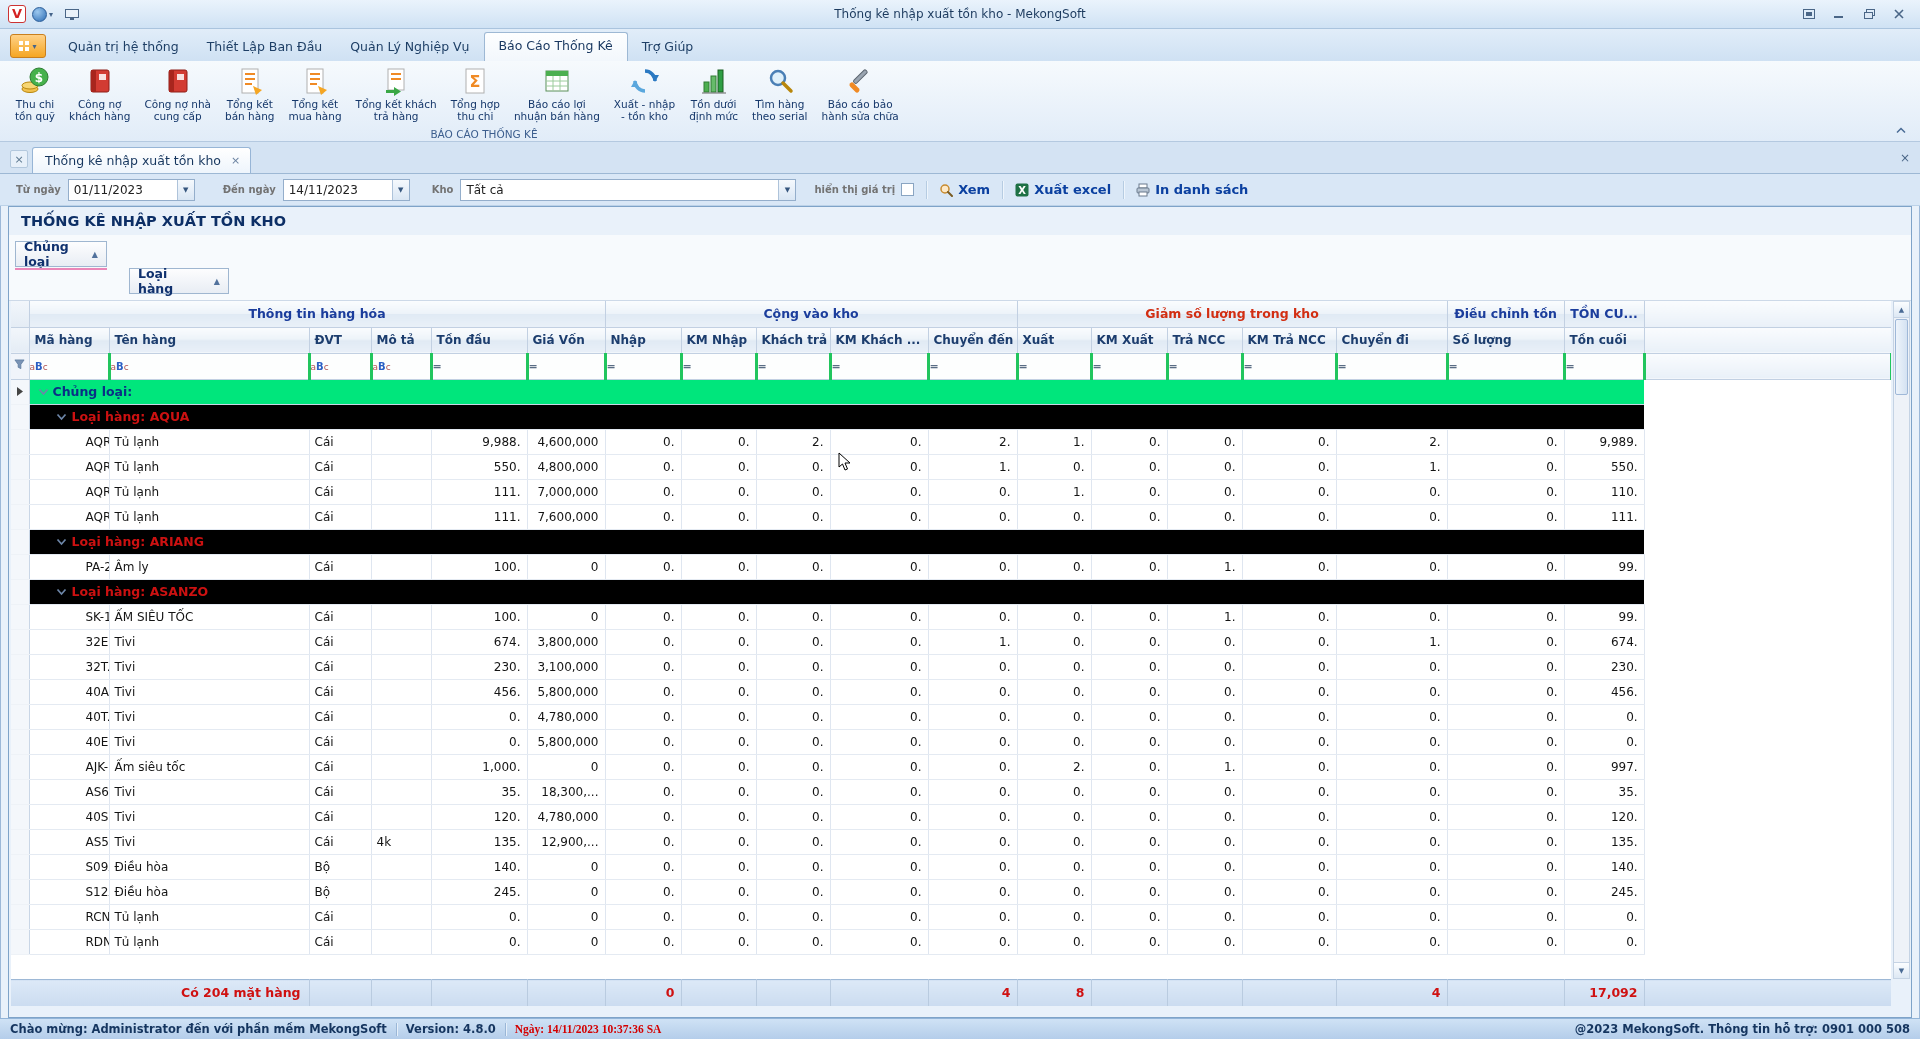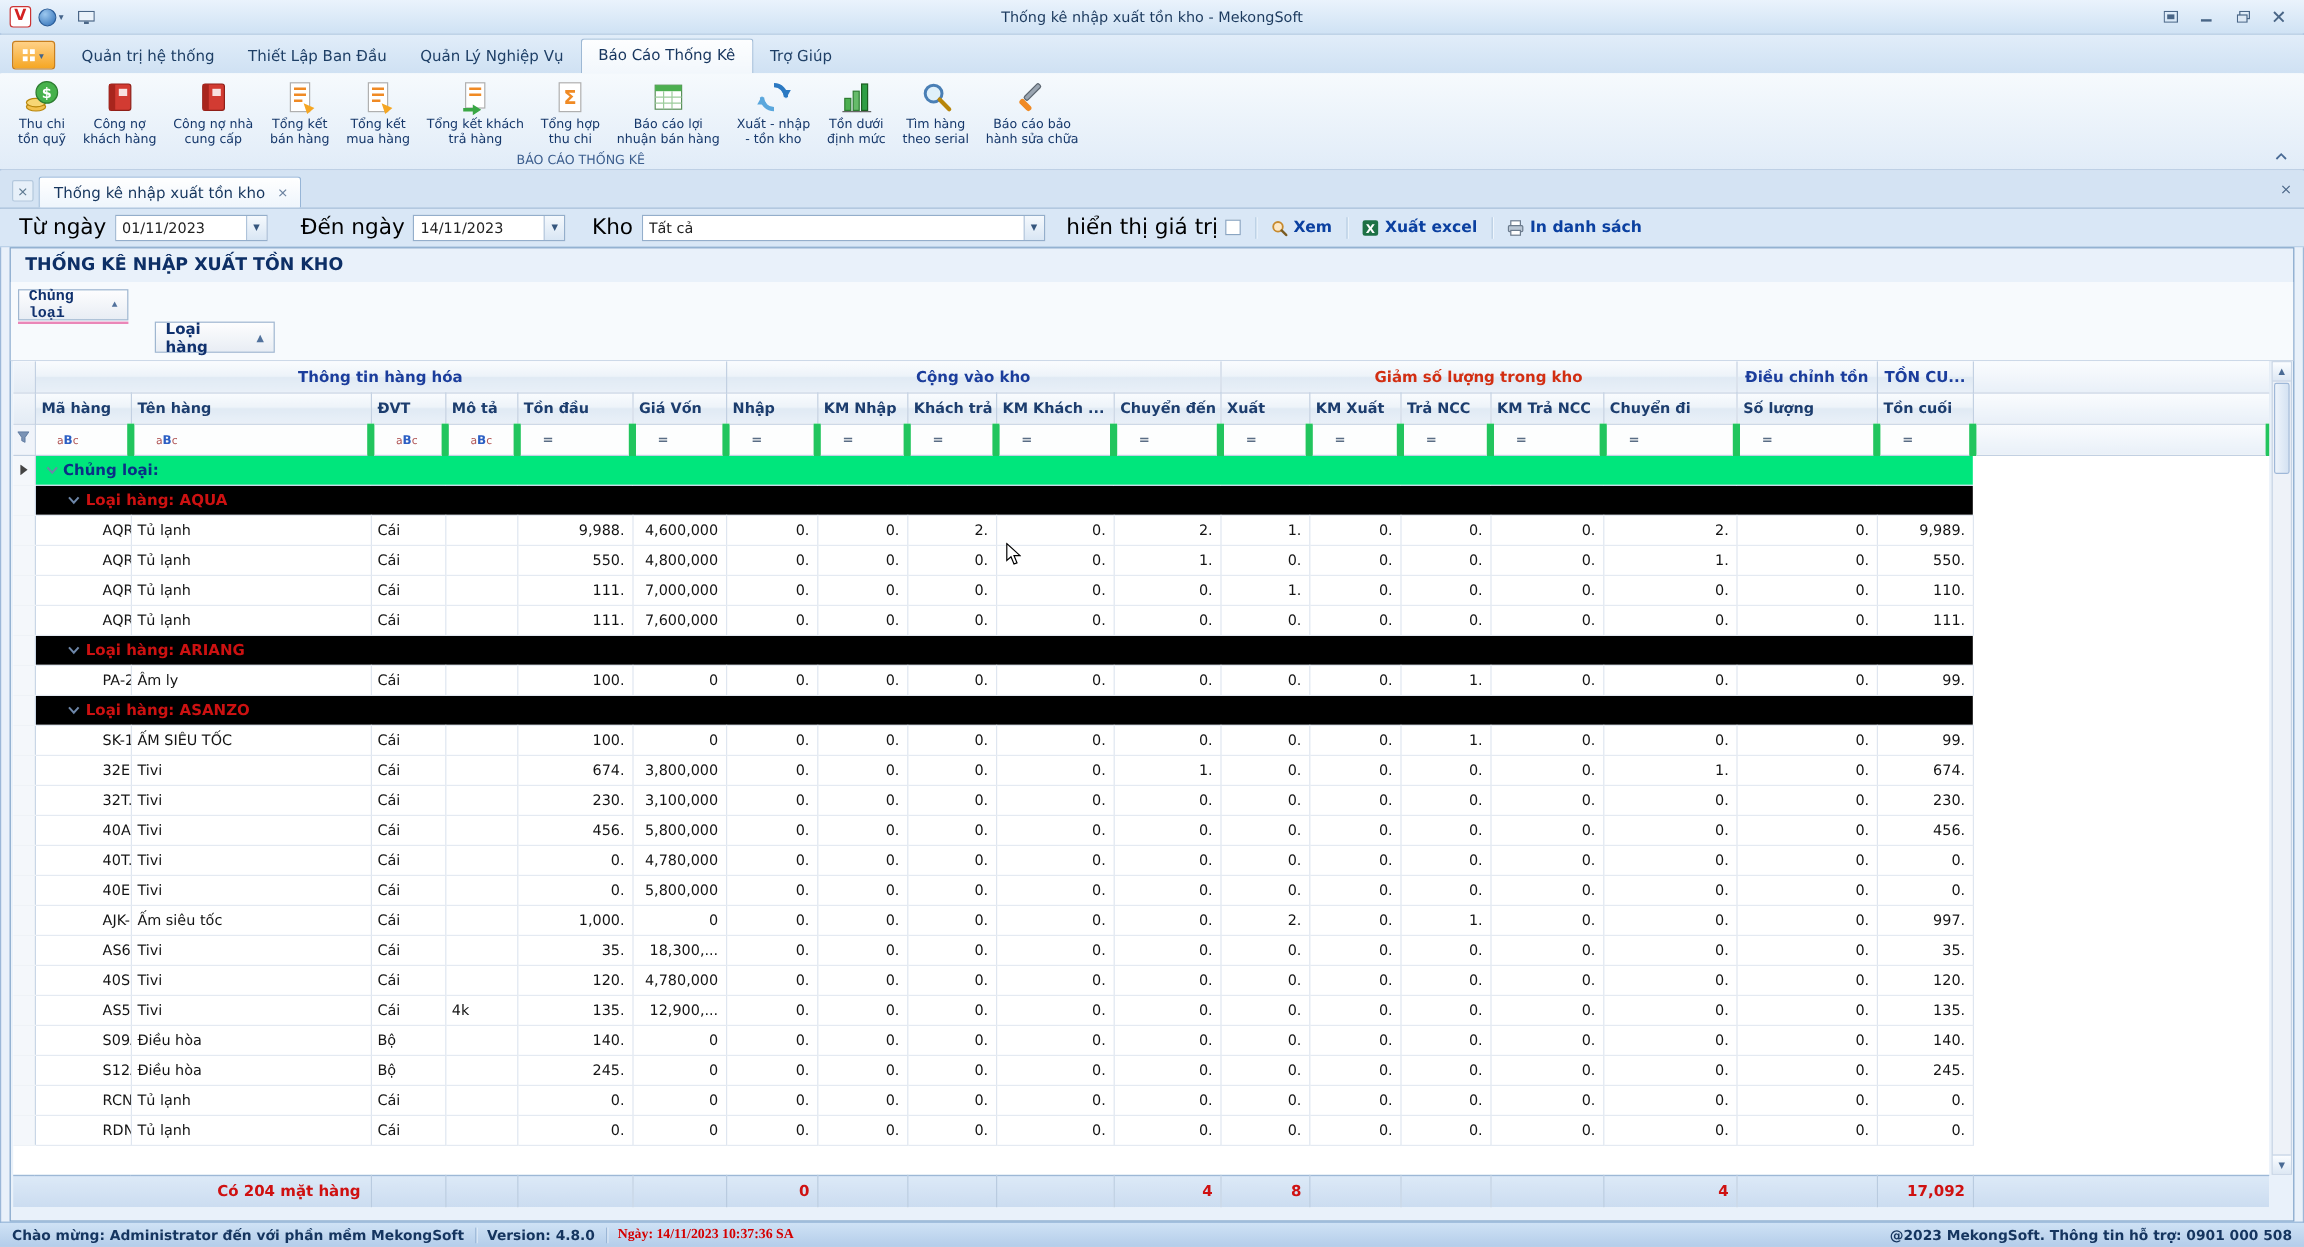--- a/index.html
+++ b/index.html
@@ -65,21 +65,21 @@
     border-radius:2px; background:#e7f0f9; }
   .doc-tab { display:flex; align-items:center; gap:10px; background:linear-gradient(#ffffff,#eef5fc);
     border:1px solid #97b5d6; border-bottom:none; border-radius:3px 3px 0 0; height:26px;
     padding:0 10px 0 12px; color:#16365e; font-size:12.5px; }
   .doc-tab .tab-x { color:#6b82a0; font-size:11px; }
   .tab-close-right { margin-left:auto; margin-right:10px; margin-bottom:8px; color:#4a6687; font-size:12px; }
 
   
   .filterbar { position:absolute; top:174px; left:0; right:0; height:32px; background:#d9e7f6;
     border-bottom:1px solid #bcd2e8; display:flex; align-items:center; padding-left:16px; }
-  .flabel { color:#000000; font-weight:normal; font-size:18px; margin-right:7px; white-space:nowrap; }
+  .flabel { color:#737373; font-weight:bold; font-size:10px; margin-right:7px; white-space:nowrap; }
   .editor { height:22px; background:#fff; border:1px solid #94aecb; display:flex; align-items:stretch; }
   .editor input { border:none; outline:none; font-family:inherit; font-size:12px; padding:0 5px; color:#222; }
   .editor .drop-btn { width:17px; background:linear-gradient(#f5f9fd,#d9e6f4); border-left:1px solid #aec3da;
     display:flex; align-items:center; justify-content:center; font-size:7px; color:#35567e; }
   .ed-date input { width:108px; }
   .ed-kho { width:336px; }
   .ed-kho input { flex:1; }
   .mr1 { margin-right:28px; } .mr2 { margin-right:22px; } .mr3 { margin-right:18px; }
   .checkbox { width:13px; height:13px; background:#fff; border:1px solid #8aa5c2; margin-left:2px; }
   .fb-sep { width:1px; height:18px; background:#b6cce2; box-shadow:1px 0 0 #eef5fc; margin:0 12px; }
@@ -90,39 +90,39 @@
   .report { position:absolute; top:206px; left:8px; width:1904px; height:812px;
     border:1px solid #7fa3c8; background:#e9f1fa; }
   .report-title { position:absolute; top:0; left:0; right:0; height:28px; line-height:28px;
     padding-left:12px; font-size:14.5px; font-weight:bold; color:#0d2f66; }
   .group-panel { position:absolute; top:28px; left:0; right:0; height:66px; background:#f7fafd;
     border-bottom:1px solid #cdd9e8; }
   .group-btn { position:absolute; height:26px; display:flex; align-items:center; justify-content:space-between;
     padding:0 8px; background:linear-gradient(#fdfdfe,#e8edf4); border:1px solid #9fb6d0;
     color:#10316e; font-weight:bold; font-size:12.5px; }
   .group-btn .sort { font-size:8px; color:#51719c; margin-left:8px; }
-  .gb1 { left:6px; top:6px; width:92px;font-family:Liberation Mono, monospace; }
+  .gb1 { left:6px; top:6px; width:92px; }
   .gb2 { left:120px; top:33px; width:100px; }
   .group-underline { position:absolute; left:6px; top:33px; width:92px; height:2px; background:#ea86b8; }
 
   .grid-viewport { position:absolute; top:94px; left:2px; width:1880px; height:678px; overflow:hidden;
     background:#fff; }
   table.grid { border-collapse:collapse; table-layout:fixed; width:1880px; }
   table.grid td { overflow:hidden; white-space:nowrap; }
 
   .band-row td, .head-row td { height:26px; border-right:1px solid #c2d0e2; border-bottom:1px solid #c2d0e2;
     background:linear-gradient(#fafcfe, #edf3f9 48%, #e0eaf4 52%, #e9f0f8); }
   .band { text-align:center; font-weight:bold; font-size:12.5px; color:#1b3d9c; }
   .band.red { color:#d22e12; }
   .hcell { text-align:left; padding-left:5px; font-weight:bold; font-size:12px; color:#1c3d6e; }
   .ind-h { background:linear-gradient(#f2f6fb,#e4ecf5) !important; }
   .filler { background:linear-gradient(#fafcfe,#e9f0f8) !important; }
 
-  .filter-row td { height:26px; background:#fdfefe; border-right:6px solid #22c55e; border-bottom:1px solid #c2d0e2;
-    padding-left:18px; }
+  .filter-row td { height:26px; background:#fdfefe; border-right:3px solid #22c55e; border-bottom:1px solid #c2d0e2;
+    padding-left:0; }
   .filter-row td.ind-f { background:#f0f4fa; border-right:1px solid #c9d6e6; padding-left:3px; }
   .filter-row td.filler { background:#fdfefe 10%; }
   .f-abc { font-size:9px; color:#888; }
   .f-abc b { color:#2b5fc4; font-size:10px; }
   .f-abc i { font-style:normal; color:#b05555; }
   .f-eq { color:#5a6d85; font-weight:bold; font-size:11px; }
 
   tbody td { height:25px; font-size:12px; }
   td.ind { background:#f4f7fb; border-right:1px solid #c9d6e6; border-bottom:1px solid #eef2f7;
     text-align:center; }

